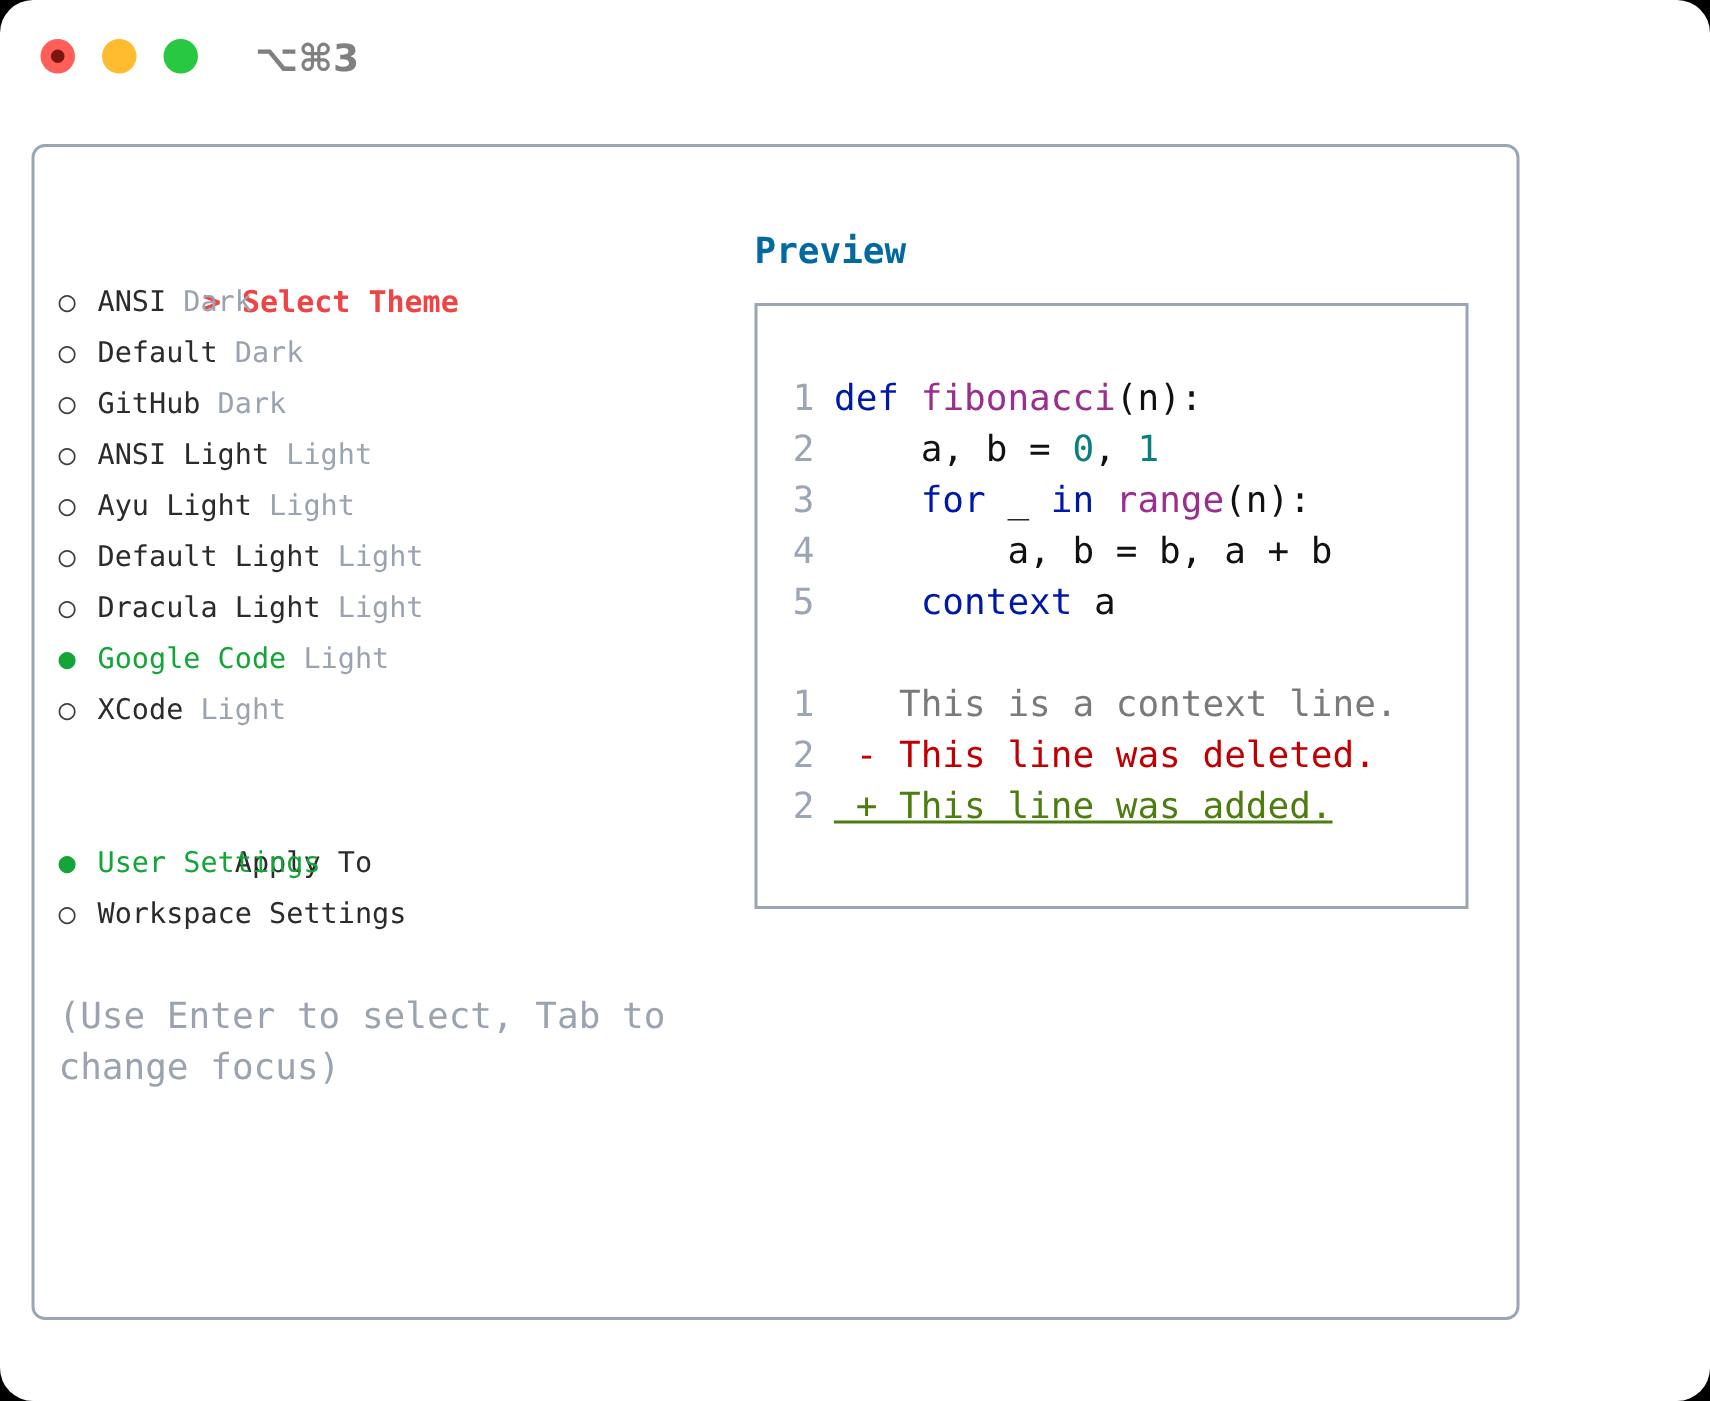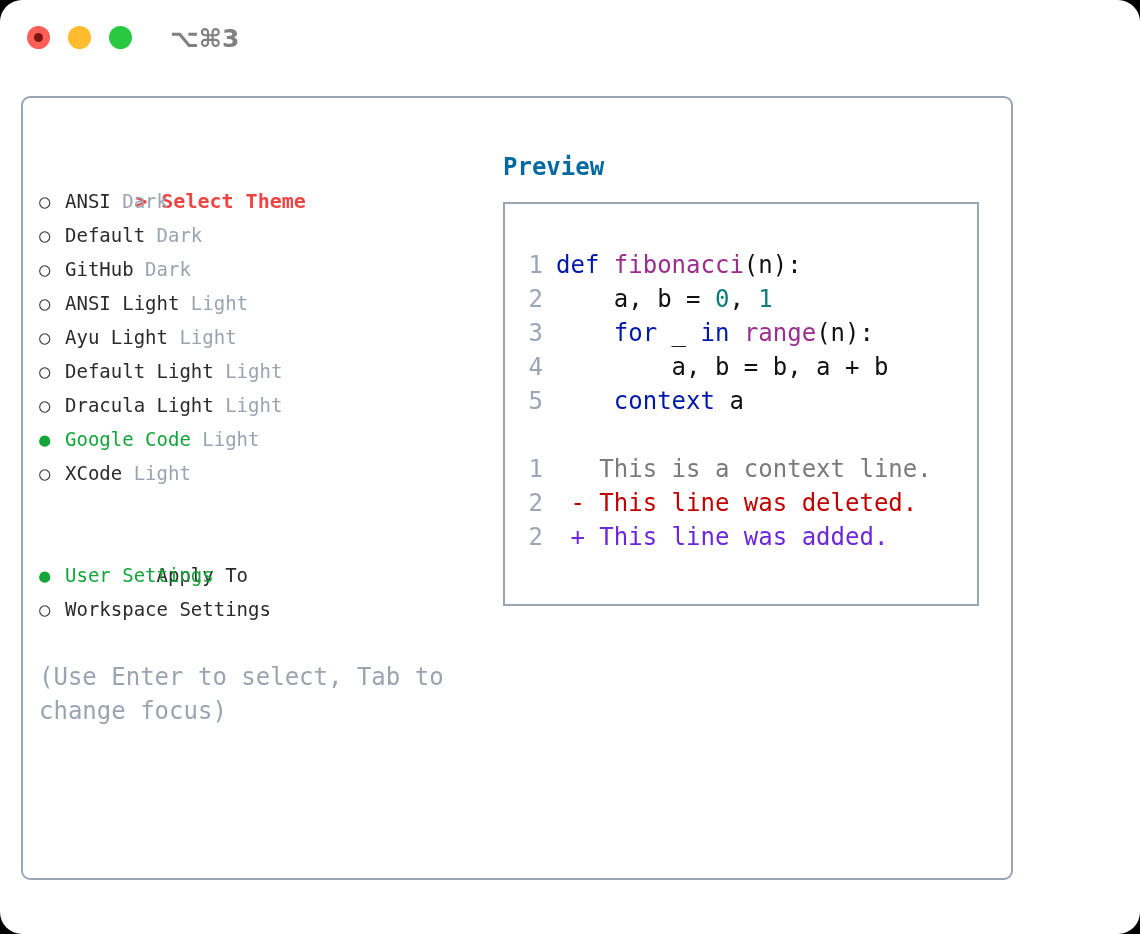--- a/index.html
+++ b/index.html
@@ -173,21 +173,21 @@
   .gap { display: inline-block; width: 13px; }
 
   
   .tok-kw   { color: #0018a8; }
   .tok-fn   { color: #9b2d8e; }
   .tok-num  { color: #0d7d7d; }
   .tok-pl   { color: #111111; }
 
   .diff-ctx  { color: #7a7a7a; }
   .diff-del  { color: #c00000; }
-  .diff-add  { color: #6d28d9; }
+  .diff-add  { color: #4d7c0f; text-decoration: underline; }
 </style>
 </head>
 <body>
 
 <div class="window">
 
   <div class="titlebar">
     <div class="lights">
       <span class="light light-red"></span>
       <span class="light light-yellow"></span>

